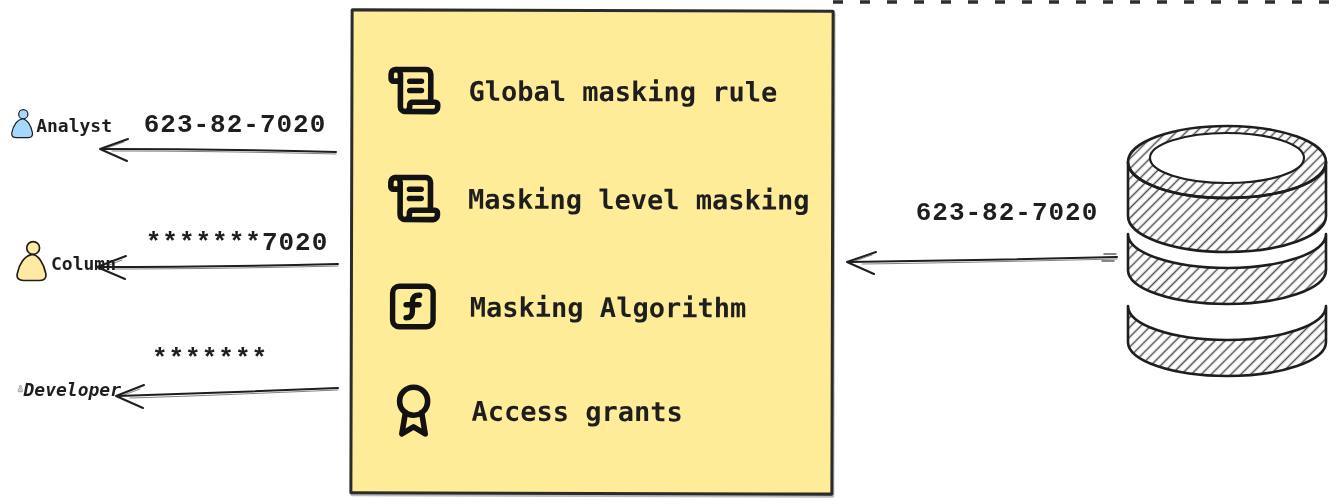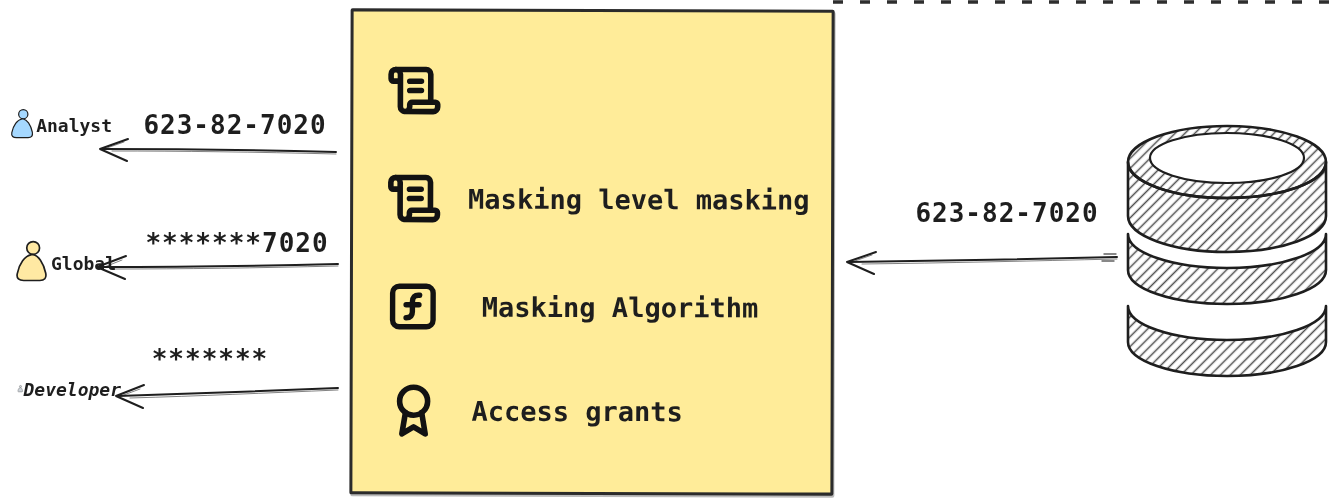--- a/index.html
+++ b/index.html
@@ -11,21 +11,21 @@
     color:#1e1e1e;
     overflow:hidden;
   }
   .abs{position:absolute;}
   
   .actor{position:absolute;width:104px;display:flex;flex-direction:row;align-items:center;}
   .actor-name{font-size:18px;font-weight:600;margin-top:1px;letter-spacing:0px;white-space:nowrap;}
   
   .flow-label{
     position:absolute;text-align:center;font-size:26px;font-weight:600;
-    white-space:nowrap;letter-spacing:1px;
+    white-space:nowrap;letter-spacing:1px;font-family:Liberation Mono, monospace;
   }
   
   #masking-box{
     position:absolute;left:350px;top:9px;width:478px;height:480px;
     border:3px solid #2b2b2b;border-radius:2px;
     transform:rotate(0.15deg);
     box-shadow:1px 2px 0 rgba(60,60,60,.35);
   }
   .box-item{
     position:absolute;left:33px;display:flex;align-items:center;gap:26px;height:58px;
@@ -83,21 +83,21 @@
       <path d="M35,25 C23,27 13,41 9.5,59 C7.5,68 13,71.5 21,71.5 L50,71.5 C58,71.5 62.5,67.5 60.5,58 C56.5,39 47,26.5 38,25 Z" stroke="#1e1e1e" stroke-width="3" stroke-linejoin="round" fill="#a5d8ff"></path>
     </svg>
     <div class="actor-name">Analyst</div>
   </div>
 
   <div class="actor" style="left:12px;top:224px;">
     <svg width="66" height="78" viewBox="0 0 70 80">
       <circle cx="38" cy="13" r="11.5" stroke="#1e1e1e" stroke-width="3" fill="#ffe9a3"></circle>
       <path d="M35,25 C23,27 13,41 9.5,59 C7.5,68 13,71.5 21,71.5 L50,71.5 C58,71.5 62.5,67.5 60.5,58 C56.5,39 47,26.5 38,25 Z" stroke="#1e1e1e" stroke-width="3" stroke-linejoin="round" fill="#ffe9a3"></path>
     </svg>
-    <div class="actor-name">Global</div>
+    <div class="actor-name">Column</div>
   </div>
 
   <div class="actor" style="left:17px;top:350px;font-style:italic;">
     <svg width="66" height="78" viewBox="0 0 70 80">
       <circle cx="38" cy="13" r="11.5" stroke="#1e1e1e" stroke-width="3" fill="#ced4da"></circle>
       <path d="M35,25 C23,27 13,41 9.5,59 C7.5,68 13,71.5 21,71.5 L50,71.5 C58,71.5 62.5,67.5 60.5,58 C56.5,39 47,26.5 38,25 Z" stroke="#1e1e1e" stroke-width="3" stroke-linejoin="round" fill="#ced4da"></path>
     </svg>
     <div class="actor-name">Developer</div>
   </div>
 
@@ -108,39 +108,40 @@
 
   <div id="masking-box" style="background:#ffec99;">
 
     <div class="box-item" style="top:50px;">
       <svg width="56" height="56" viewBox="0 0 24 24" fill="none" stroke="#121212" stroke-width="2.4" stroke-linecap="round" stroke-linejoin="round">
         <path d="M15 12h-5"></path>
           <path d="M15 8h-5"></path>
         <path d="M19 17V5a2 2 0 0 0-2-2H4"></path>
         <path d="M8 21h12a2 2 0 0 0 2-2v-1a1 1 0 0 0-1-1H11a1 1 0 0 0-1 1v1a2 2 0 1 1-4 0V5a2 2 0 1 0-4 0v2a1 1 0 0 0 1 1h3"></path>
       </svg>
+      <span class="item-label">Global masking rule</span>
     </div>
 
     <div class="box-item" style="top:158px;">
       <svg width="56" height="56" viewBox="0 0 24 24" fill="none" stroke="#121212" stroke-width="2.4" stroke-linecap="round" stroke-linejoin="round">
         <path d="M15 12h-5"></path>
           <path d="M15 8h-5"></path>
         <path d="M19 17V5a2 2 0 0 0-2-2H4"></path>
         <path d="M8 21h12a2 2 0 0 0 2-2v-1a1 1 0 0 0-1-1H11a1 1 0 0 0-1 1v1a2 2 0 1 1-4 0V5a2 2 0 1 0-4 0v2a1 1 0 0 0 1 1h3"></path>
       </svg>
       <span class="item-label">Masking level masking</span>
     </div>
 
     <div class="box-item" style="top:266px;">
       <svg width="54" height="54" viewBox="0 0 24 24" fill="none" stroke="#121212" stroke-width="2.4" stroke-linecap="round" stroke-linejoin="round">
         <rect x="3" y="3" width="18" height="18" rx="3"></rect>
         <path d="M9 17c2 0 2.8-1 2.8-2.8V10c0-2 1-3.3 3.2-3"></path>
         <path d="M9 11.2h5.7"></path>
       </svg>
-      <span class="item-label" style="margin-left:16px;">Masking Algorithm</span>
+      <span class="item-label" style="margin-left:4px;">Masking Algorithm</span>
     </div>
 
     <div class="box-item" style="top:370px;">
       <svg width="56" height="60" viewBox="0 0 24 24" fill="none" stroke="#121212" stroke-width="2.4" stroke-linecap="round" stroke-linejoin="round">
         <circle cx="12" cy="8" r="6"></circle>
         <path d="M15.477 12.89 17 22l-5-3-5 3 1.523-9.11"></path>
       </svg>
       <span class="item-label" style="margin-left:4px;">Access grants</span>
     </div>
   </div>

